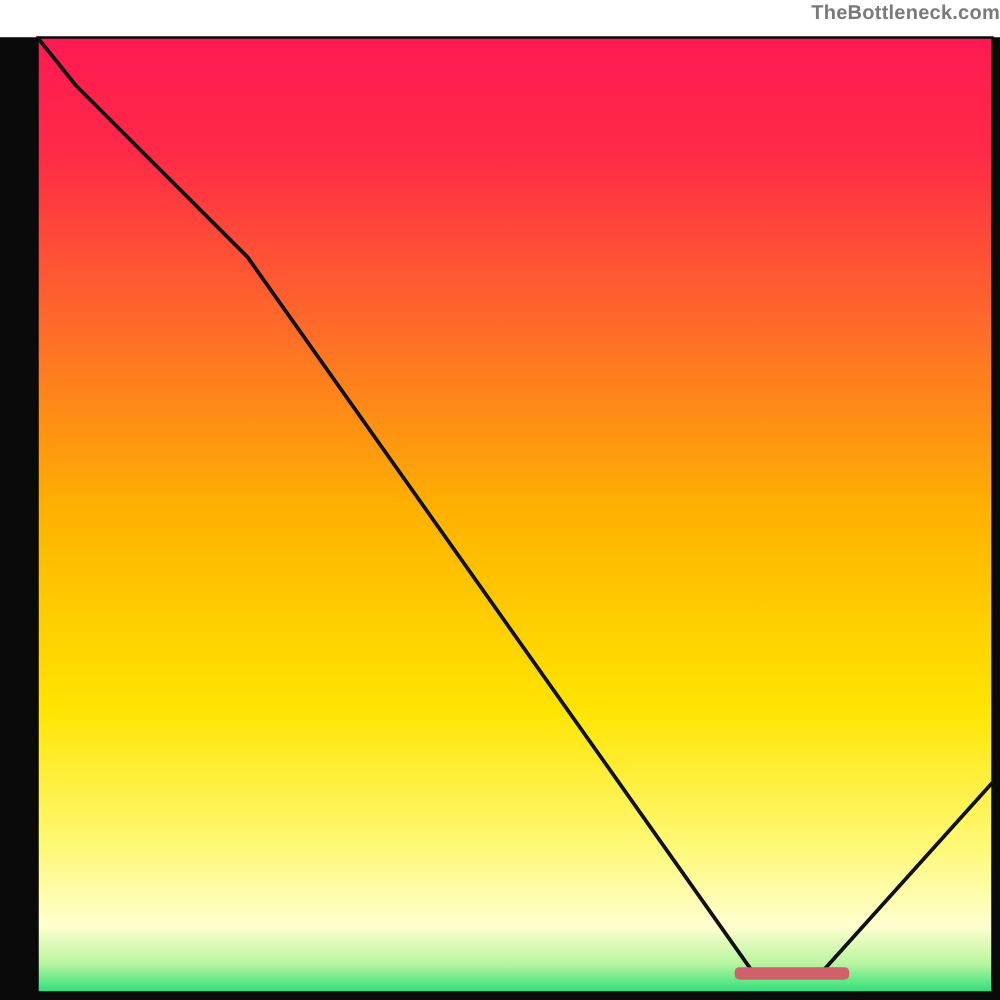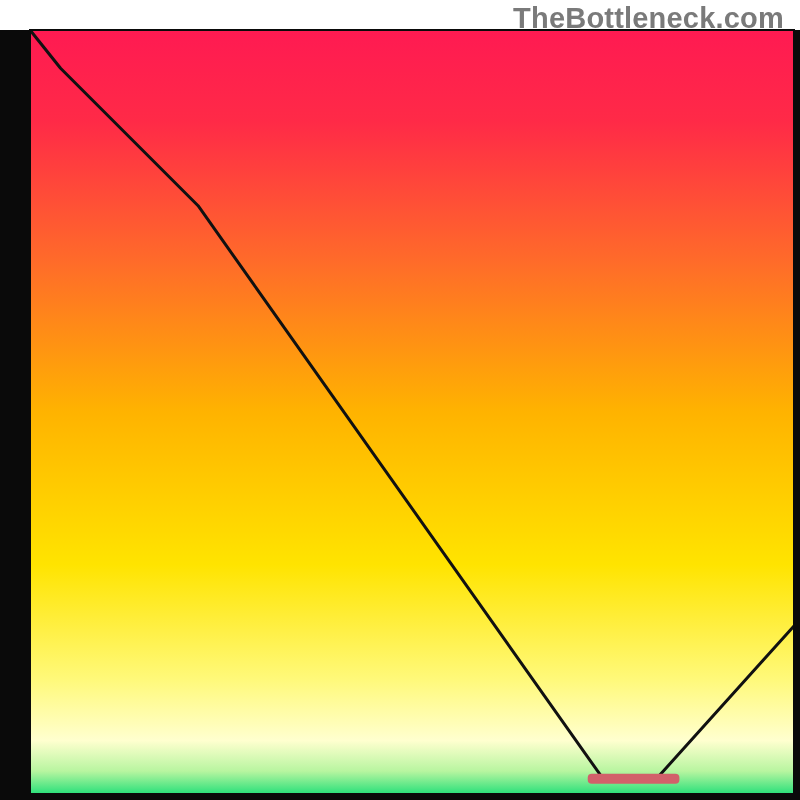--- a/index.html
+++ b/index.html
@@ -12,22 +12,22 @@
     overflow: hidden;
   }
   .stage {
     position: relative;
     width: 800px;
     height: 800px;
   }
   .watermark {
     position: absolute;
     top: 2px;
-    right: 16px;
-    font-size: 29px;
+    right: 0;
+    font-size: 16px;
     font-weight: 600;
     color: #7a7a7a;
     letter-spacing: 0.2px;
     user-select: none;
   }
   svg {
     position: absolute;
     top: 0;
     left: 0;
   }

